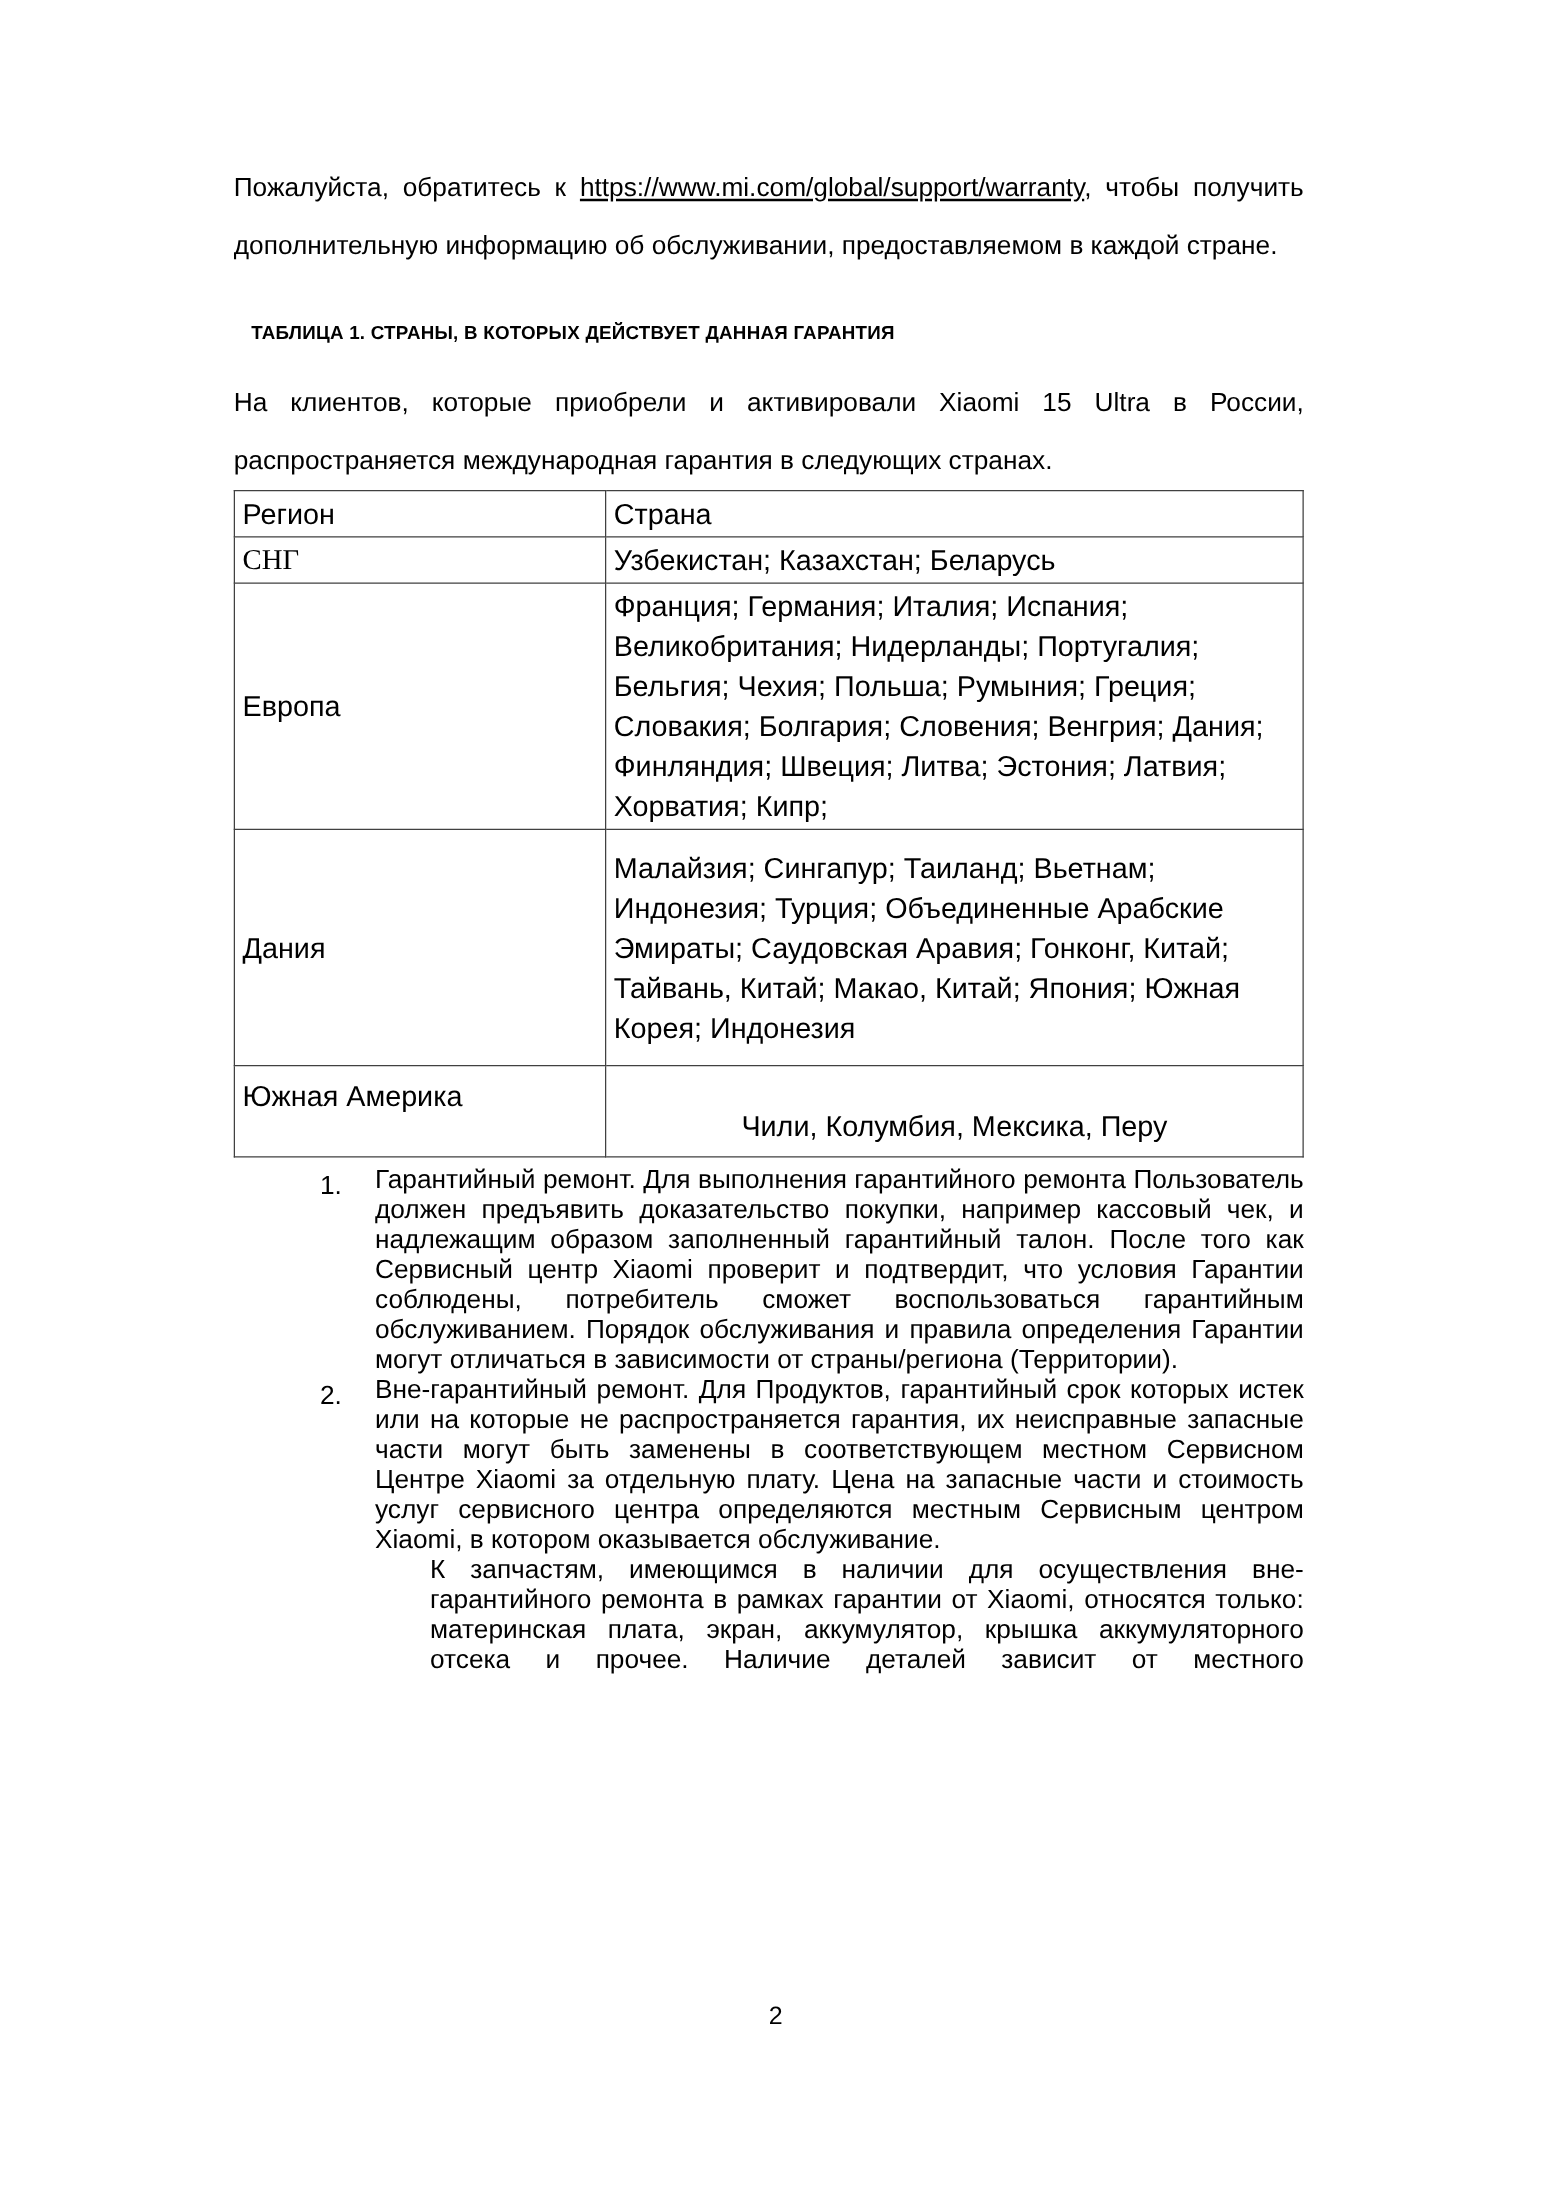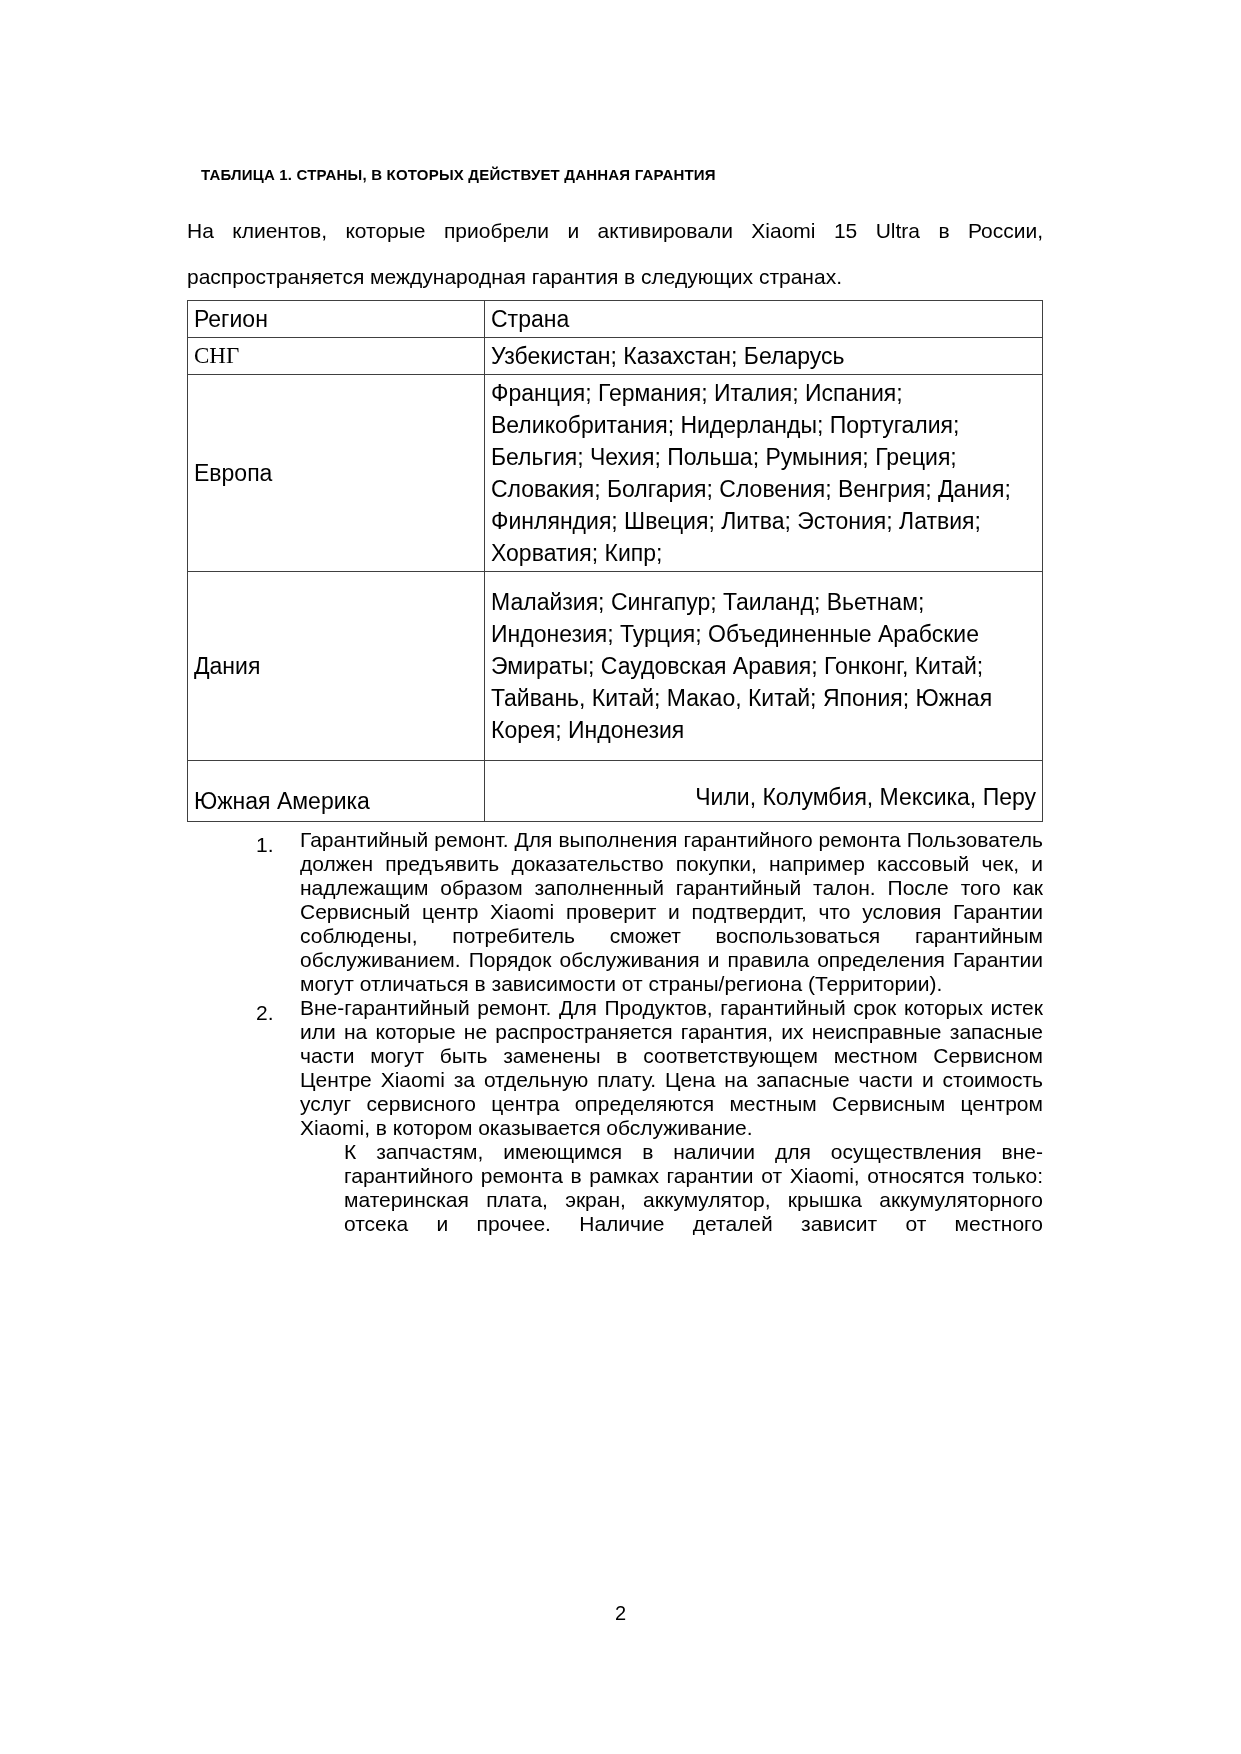--- a/index.html
+++ b/index.html
@@ -58,26 +58,26 @@
     line-height: 32px;
   }
   table.countries th.col-region { width: 284px; }
   td.countries-cell { text-align: justify; }
   tr.row-cis td.region-cell {
     font-family: "Liberation Serif", serif;
   }
   tr.row-asia td { padding-top: 14px; padding-bottom: 14px; }
   tr.row-south-america td.region-cell {
     vertical-align: top;
-    padding-top: 24px;
+    padding-top: 8px;
   }
   tr.row-south-america td.countries-cell {
-    padding-top: 20px;
+    padding-top: 32px;
     padding-bottom: 8px;
-    text-align: right;
+    text-align: center;
   }
 
   .services-intro {
     margin-top: 18px;
     text-align: left;
     line-height: 46px;
   }
   ol.service-list {
     list-style: none;
     margin: 6px 0 0 69px;
@@ -107,20 +107,21 @@
     text-align: center;
     font-size: 20px;
     line-height: 30px;
   }
 </style>
 </head>
 <body>
 
 <div class="page">
 
+  <p class="para intro-para"><span>Пожалуйста, обратитесь к </span><a class="doc-link">https://www.mi.com/global/support/warranty</a><span>, чтобы получить дополнительную информацию об обслуживании, предоставляемом в каждой стране.</span></p>
 
   <h2 class="heading">ТАБЛИЦА 1. СТРАНЫ, В КОТОРЫХ ДЕЙСТВУЕТ ДАННАЯ ГАРАНТИЯ</h2>
 
   <p class="para desc-para">На клиентов, которые приобрели и активировали Xiaomi 15 Ultra в России, распространяется международная гарантия в следующих странах.</p>
 
   <table class="countries">
     <thead>
       <tr>
         <th class="col-region">Регион</th>
         <th class="col-country">Страна</th>

